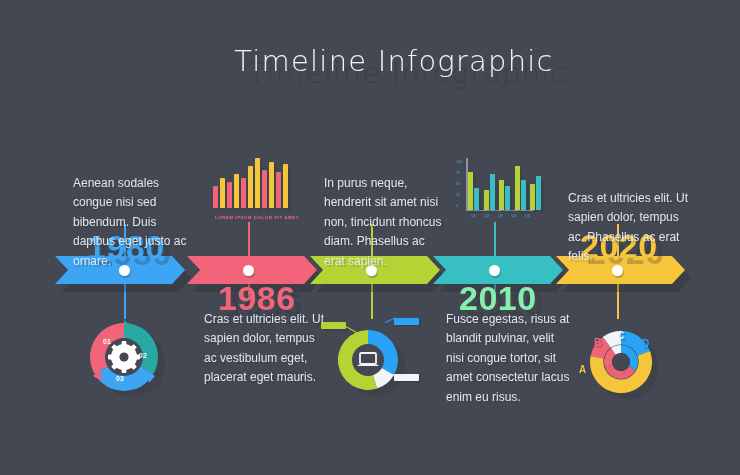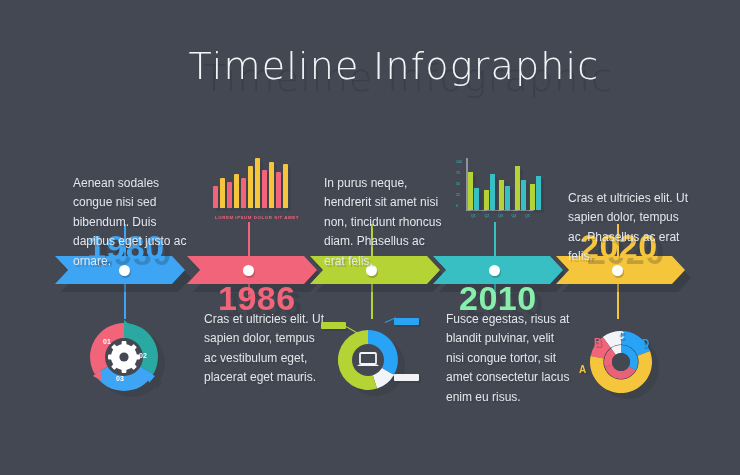--- a/index.html
+++ b/index.html
@@ -10,21 +10,21 @@
     overflow:hidden;
     position:relative;
   }
   #stage { position:absolute; inset:0; }
 
   
   .title {
     position:absolute; left:0; right:0; top:44px;
     text-align:center;
     font-family:"DejaVu Sans", sans-serif;
-    font-size:38px;
+    font-size:29px;
     font-weight:300;
     letter-spacing:1.2px;
     color:#f2f4f7;
     text-shadow:14px 12px 0 rgba(40,44,52,.30);
     margin-left:48px;
   }
 
   
   .tl-bar { position:absolute; left:55px; top:256px; width:630px; height:28px; }
   .seg {
@@ -154,21 +154,21 @@
     </div>
   </div>
 
   <div class="year" style="left:87px; top:228px; color:#3da5f4;">1980</div>
   <div class="year" style="left:218px; top:279px; color:#f2647a;">1986</div>
   <div class="year" style="left:459px; top:279px; color:#86efac;">2010</div>
   <div class="year" style="left:580px; top:227px; color:#f5c53b;">2020</div>
 
   <div class="para" style="left:73px; top:174px;">Aenean sodales congue nisi sed bibendum. Duis dapibus eget justo ac ornare.</div>
   <div class="para" style="left:204px; top:310px;">Cras et ultricies elit. Ut sapien dolor, tempus ac vestibulum eget, placerat eget mauris.</div>
-  <div class="para" style="left:324px; top:174px;">In purus neque, hendrerit sit amet nisi non, tincidunt rhoncus diam. Phasellus ac erat felis.</div>
+  <div class="para" style="left:324px; top:174px;">In purus neque, hendrerit sit amet nisi non, tincidunt rhoncus diam. Phasellus ac erat sapien.</div>
   <div class="para" style="left:446px; top:310px;">Fusce egestas, risus at blandit pulvinar, velit nisi congue tortor, sit amet consectetur lacus enim eu risus.</div>
   <div class="para" style="left:568px; top:189px;">Cras et ultricies elit. Ut sapien dolor, tempus ac. Phasellus ac erat felis.</div>
 
   <div class="barchart-a" style="left:213px; top:162px; width:76px; height:60px;">
     <div class="bars">
         <div class="bar" style="height: 22px; background: rgb(242, 100, 122);"></div>
         <div class="bar" style="height: 30px; background: rgb(245, 197, 59);"></div>
         <div class="bar" style="height: 26px; background: rgb(242, 100, 122);"></div>
         <div class="bar" style="height: 34px; background: rgb(245, 197, 59);"></div>
         <div class="bar" style="height: 30px; background: rgb(242, 100, 122);"></div>

